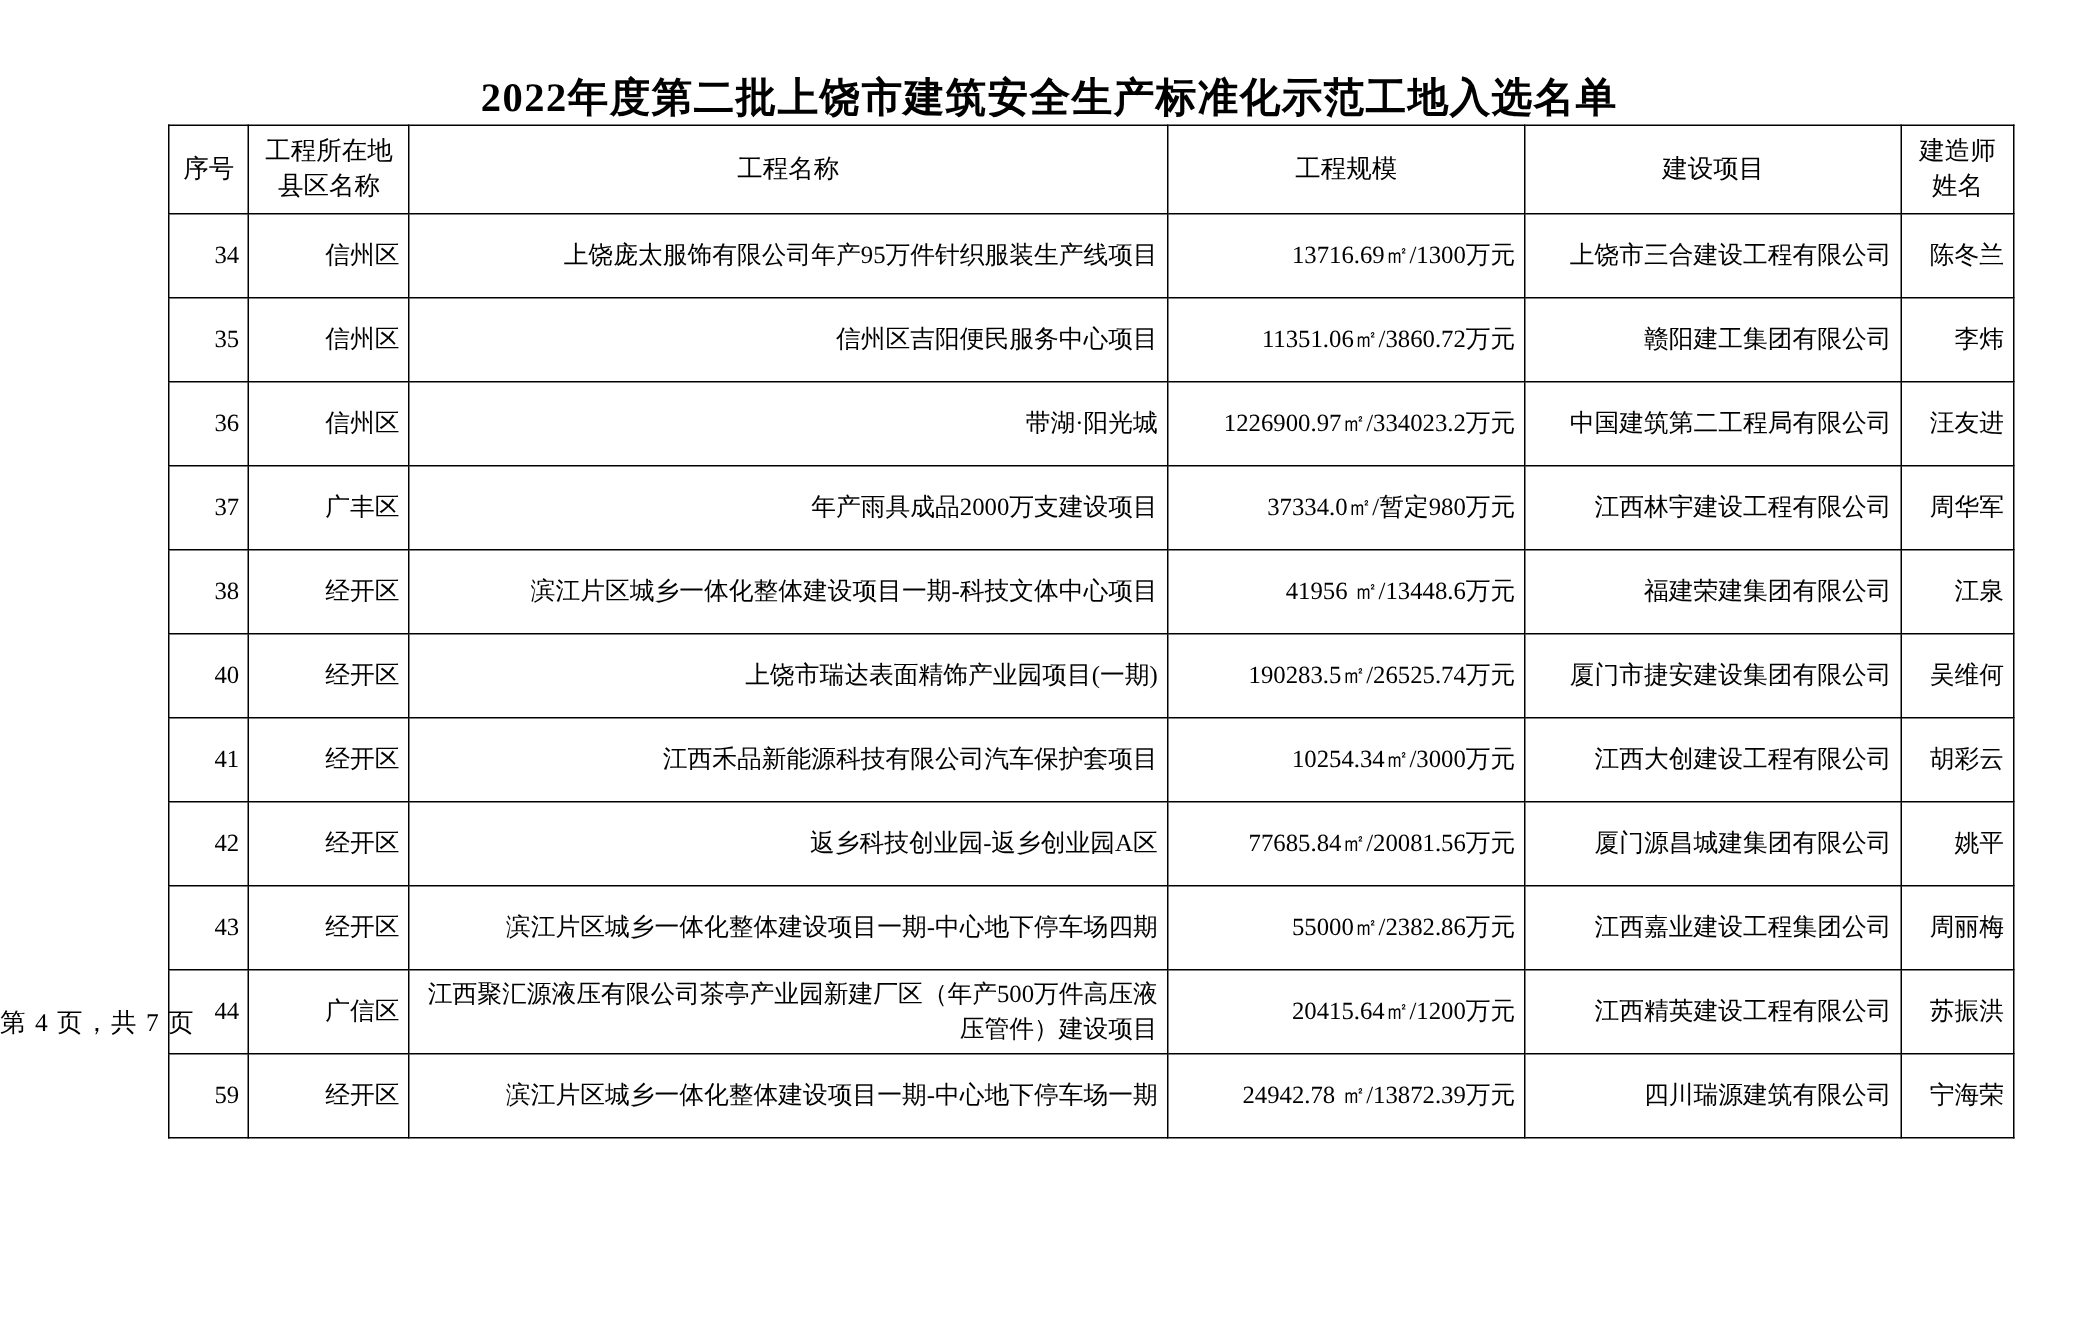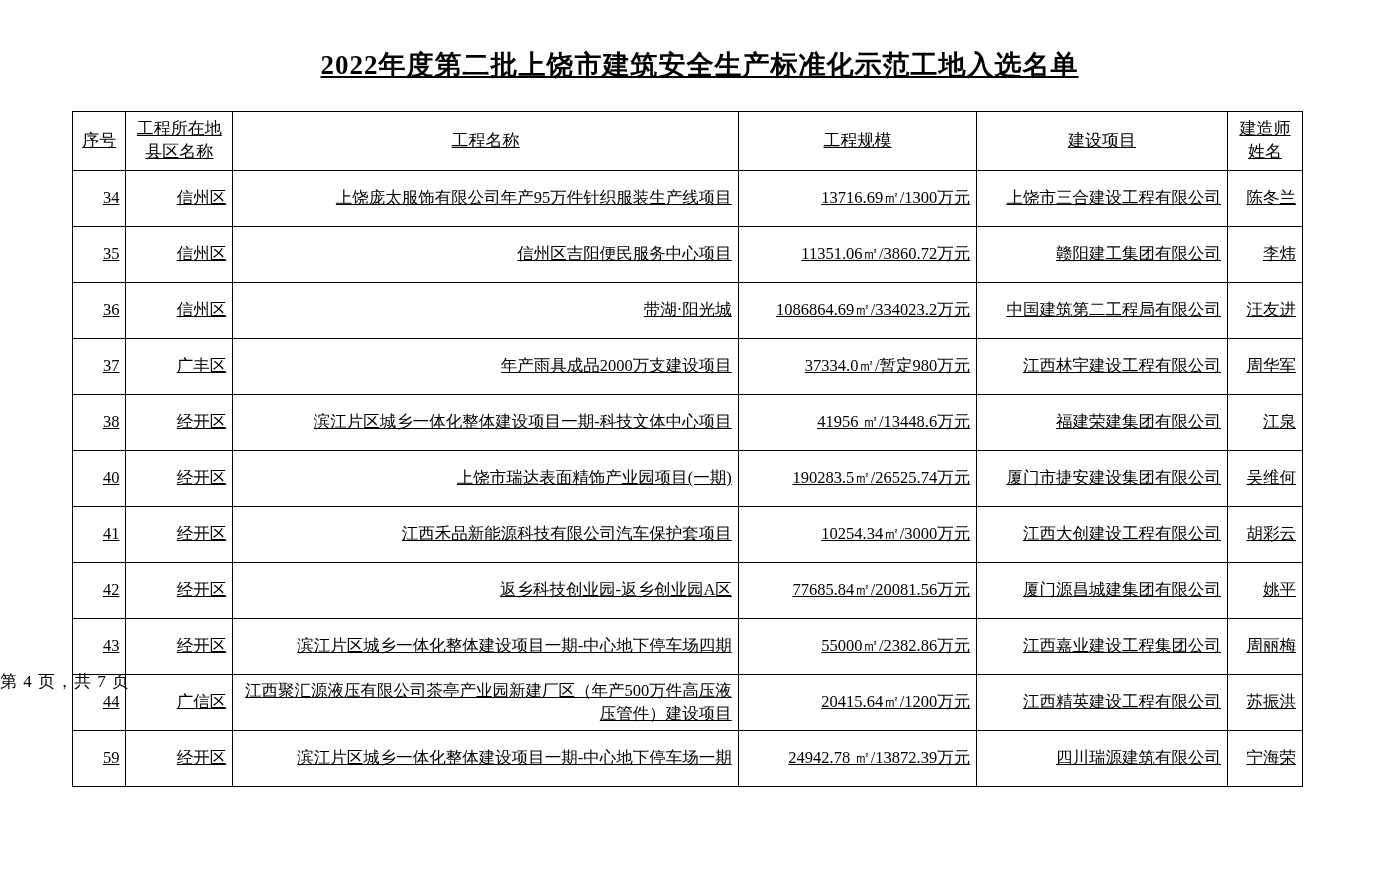--- a/index.html
+++ b/index.html
@@ -14,35 +14,33 @@
     color: #000000;
     position: relative;
     overflow: hidden;
   }
   .page {
     width: 1399px;
     height: 711px;
     box-sizing: border-box;
     padding: 0;
     position: relative;
-    text-decoration: underline;
   }
   .doc-title {
     text-align: center;
     font-size: 27px;
     font-weight: bold;
     letter-spacing: 1px;
     margin: 0;
     padding-top: 47px;
     padding-bottom: 0;
     font-family: "Liberation Serif", "DejaVu Serif", serif;
   }
   .table-wrap {
-    margin-top: 28px;
-    padding-left: 72px;
+    padding-left: 112px;
     padding-right: 84px;
   }
   table.data {
     border-collapse: collapse;
     width: 1231px;
     table-layout: fixed;
     font-size: 16.5px;
   }
   table.data th, table.data td {
     border: 1px solid #000000;
@@ -125,21 +123,21 @@
             <td class="c">信州区</td>
             <td class="l">信州区吉阳便民服务中心项目</td>
             <td class="c">11351.06㎡/3860.72万元</td>
             <td class="l">赣阳建工集团有限公司</td>
             <td class="c">李炜</td>
           </tr>
           <tr>
             <td class="c">36</td>
             <td class="c">信州区</td>
             <td class="l">带湖·阳光城</td>
-            <td class="c">1086864.69㎡/334023.2万元</td>
+            <td class="c">1226900.97㎡/334023.2万元</td>
             <td class="l">中国建筑第二工程局有限公司</td>
             <td class="c">汪友进</td>
           </tr>
           <tr>
             <td class="c">37</td>
             <td class="c">广丰区</td>
             <td class="l">年产雨具成品2000万支建设项目</td>
             <td class="c">37334.0㎡/暂定980万元</td>
             <td class="l">江西林宇建设工程有限公司</td>
             <td class="c">周华军</td>

